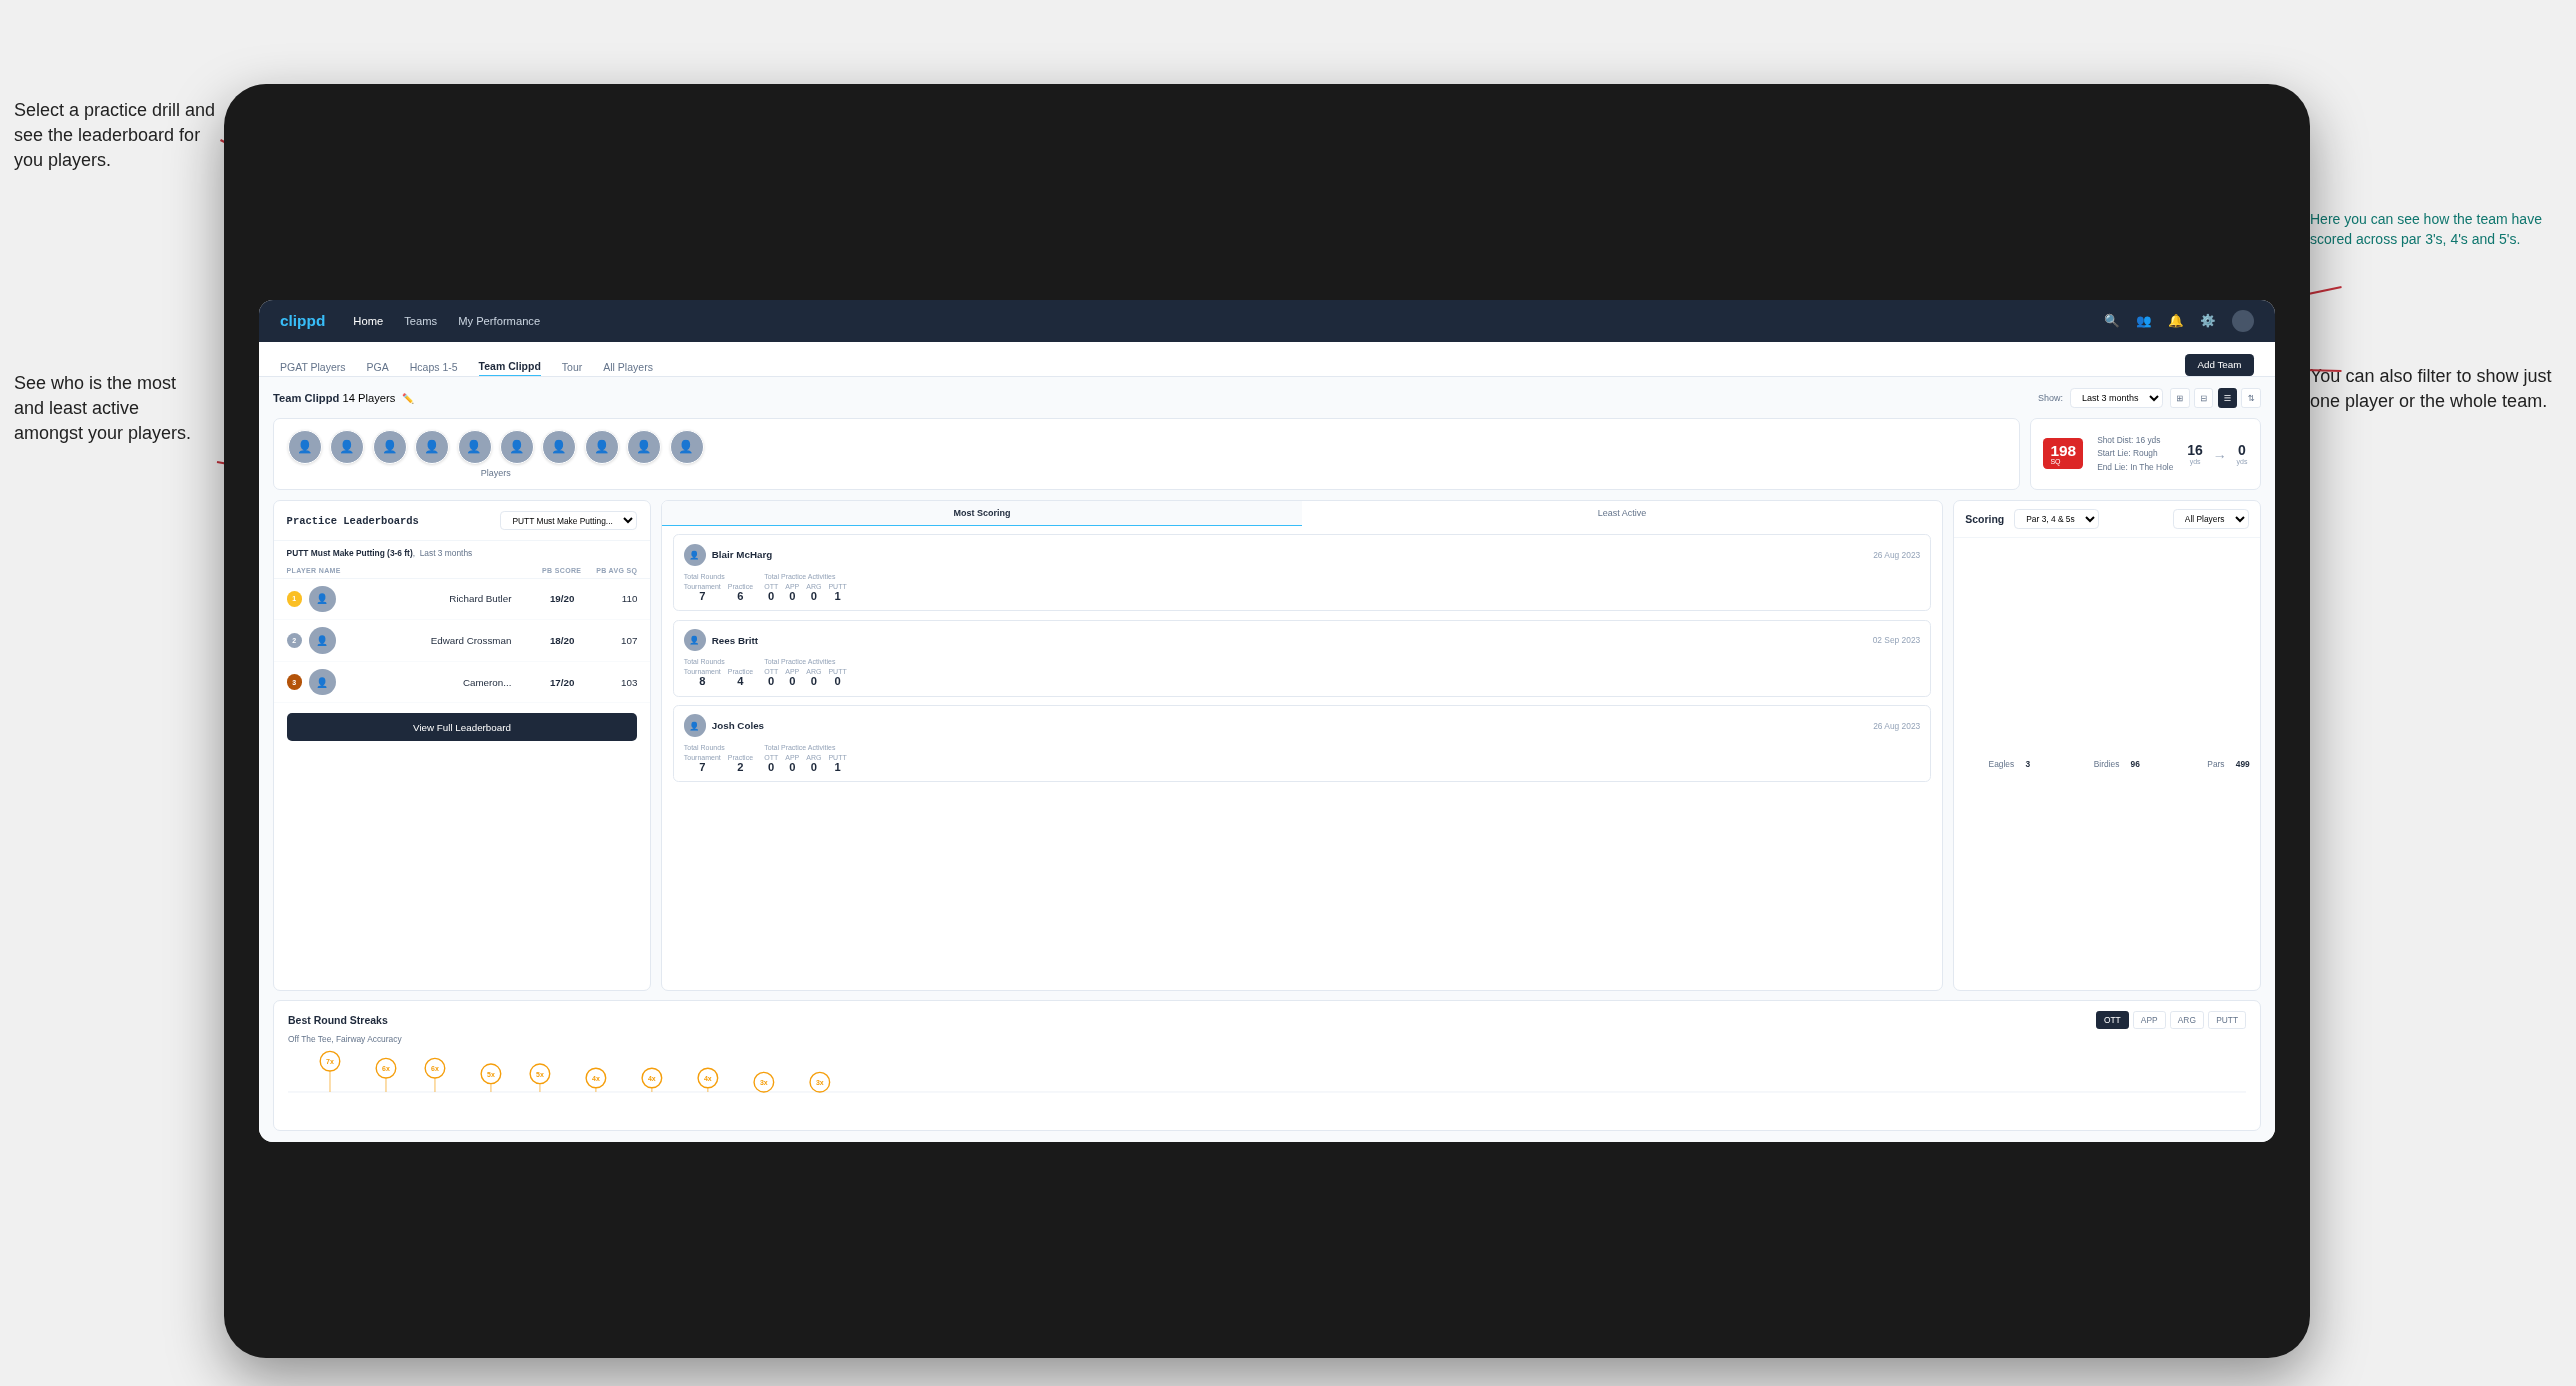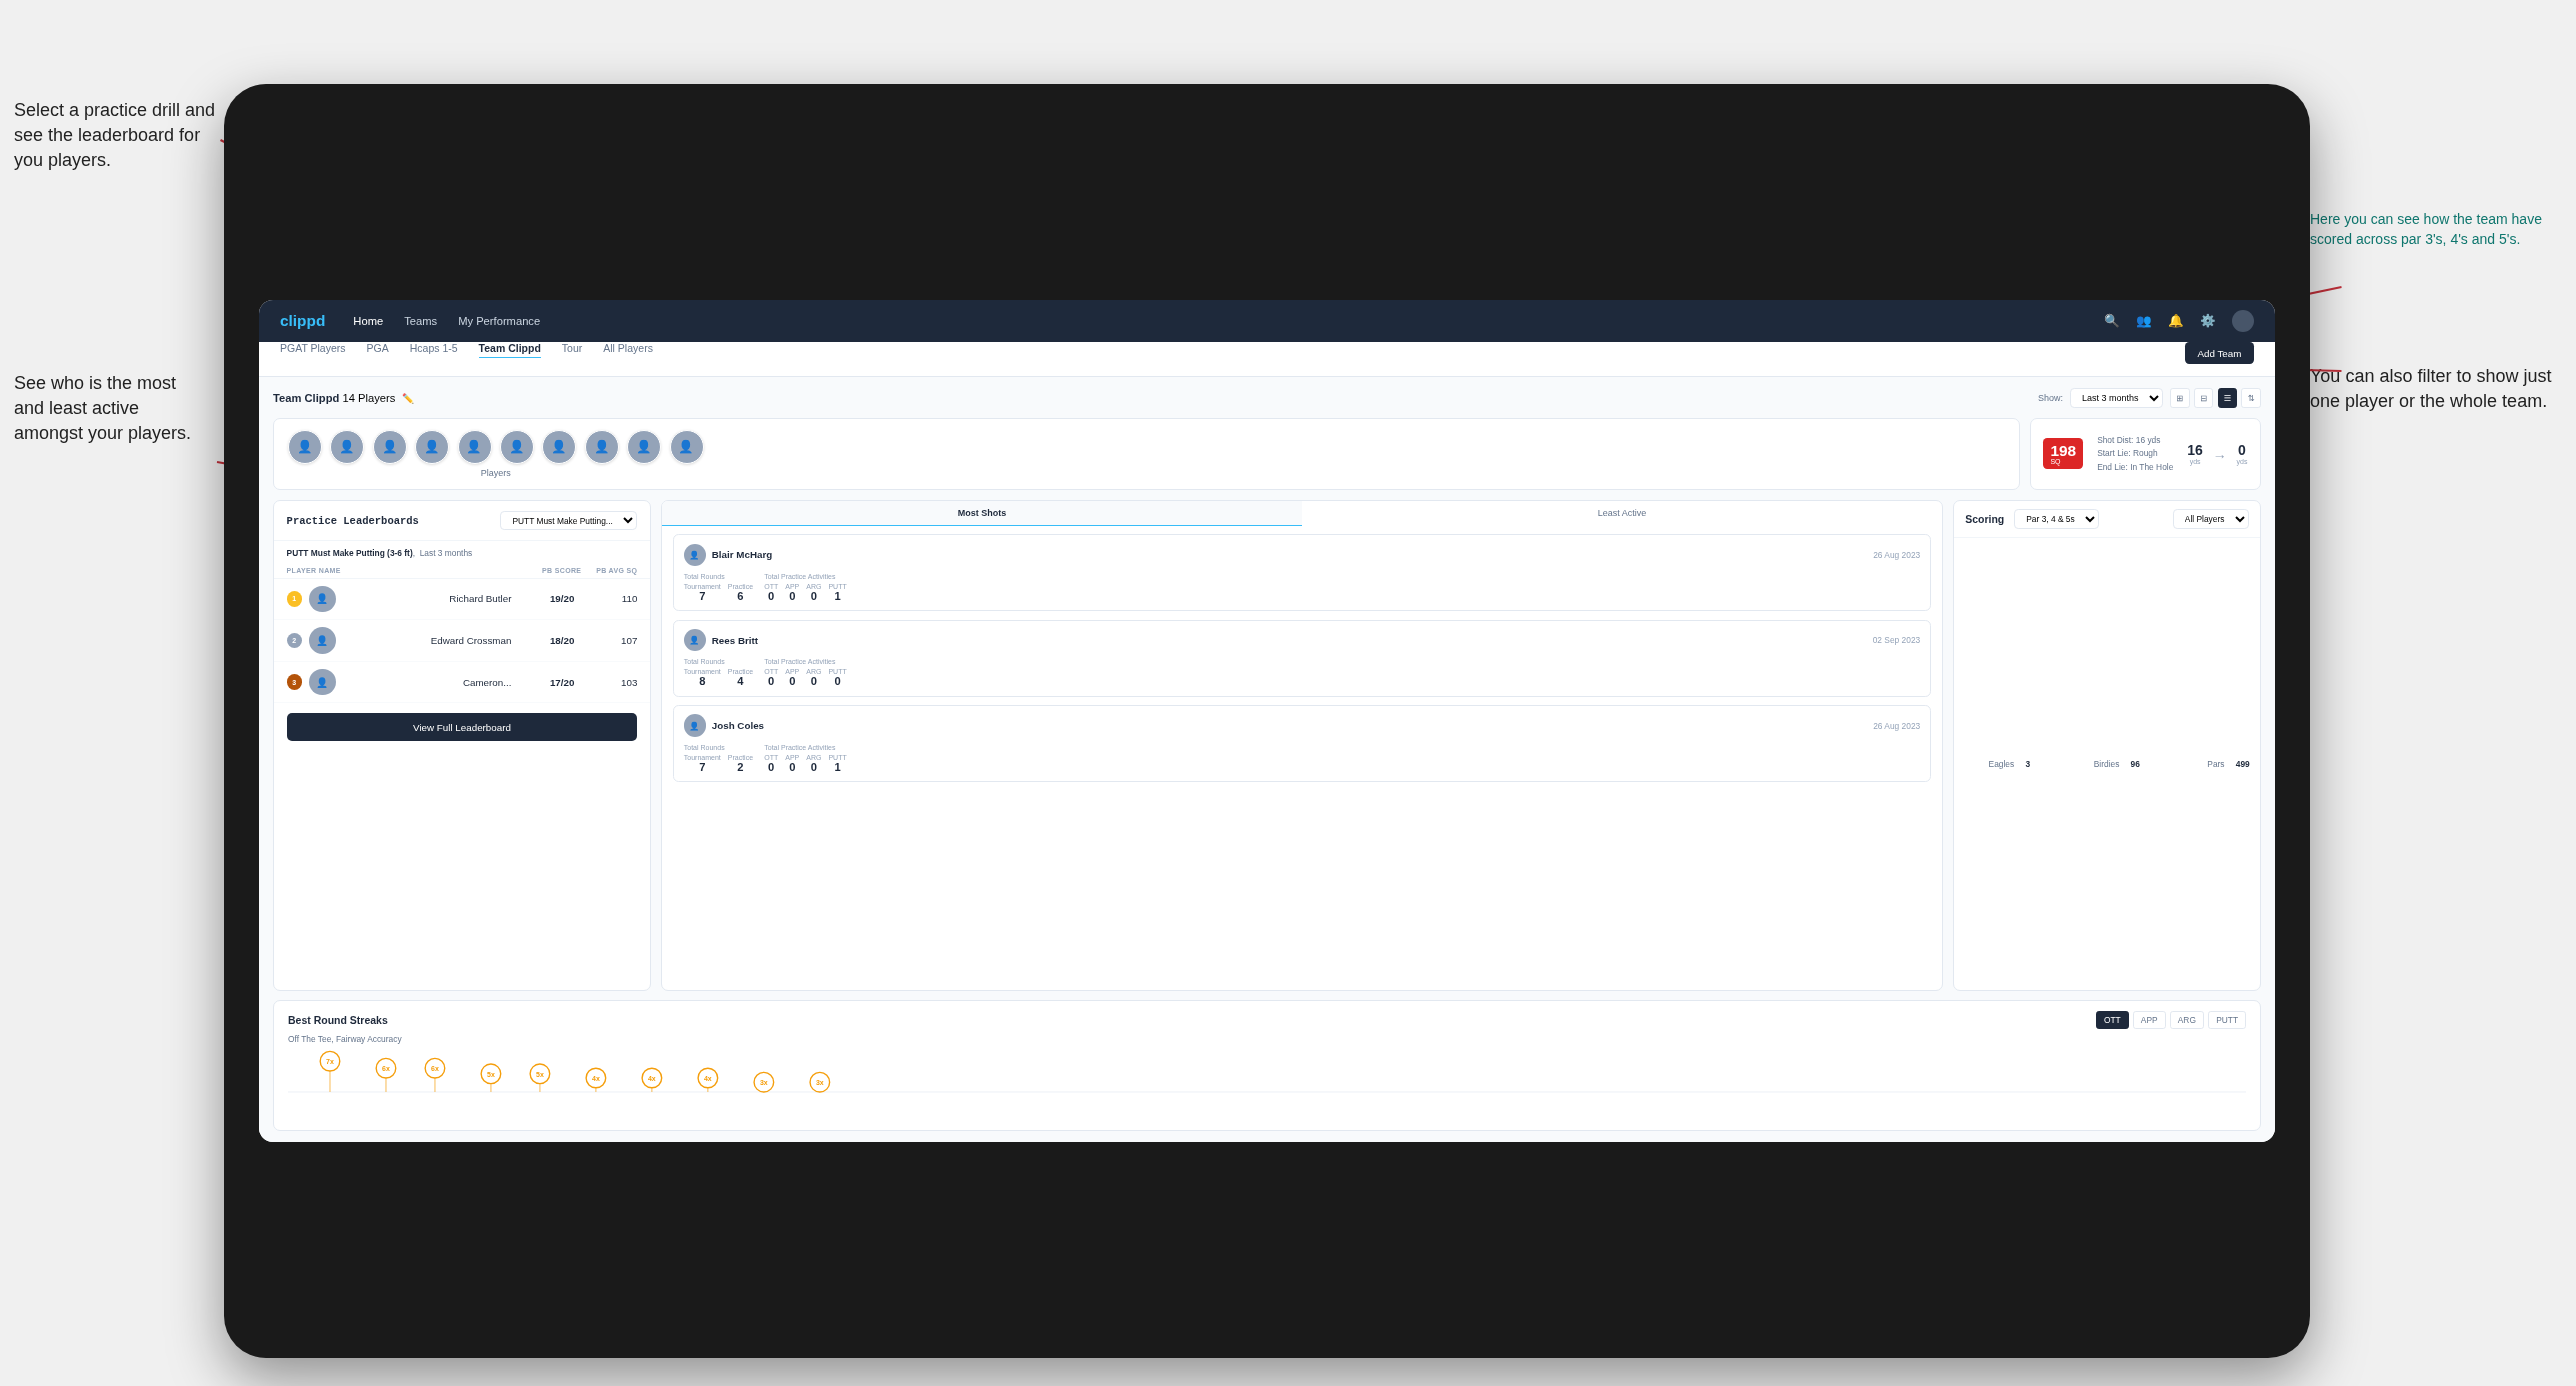--- a/index.html
+++ b/index.html
@@ -89,21 +89,21 @@
       background: #475569;
       border-radius: 50%;
     }
 
     
     .sub-nav {
       height: 35px;
       background: #fff;
       border-bottom: 0.7px solid #e2e8f0;
       display: flex;
-      align-items: flex-start;
+      align-items: flex-end;
       padding: 0 21px;
       gap: 21px;
       flex-shrink: 0;
     }
     .sub-nav-item {
       font-size: 10.5px;
       color: #64748b;
       cursor: pointer;
       padding-bottom: 2.8px;
     }
@@ -724,21 +724,21 @@
             <span class="lb-name">Cameron...</span>
             <span class="lb-score">17/20</span>
             <span class="lb-avg">103</span>
           </div>
 
           <button class="view-full-btn">View Full Leaderboard</button>
         </div>
 
         <div class="card activity-card">
           <div class="activity-tabs">
-            <div class="activity-tab active">Most Shots</div>
+            <div class="activity-tab active">Most Scoring</div>
             <div class="activity-tab">Least Active</div>
           </div>
           <div class="activity-list">
 
             <div class="activity-item">
               <div class="activity-item-header">
                 <div class="activity-player">
                   <div class="activity-player-avatar">👤</div>
                   <span class="activity-player-name">Blair McHarg</span>
                 </div>

